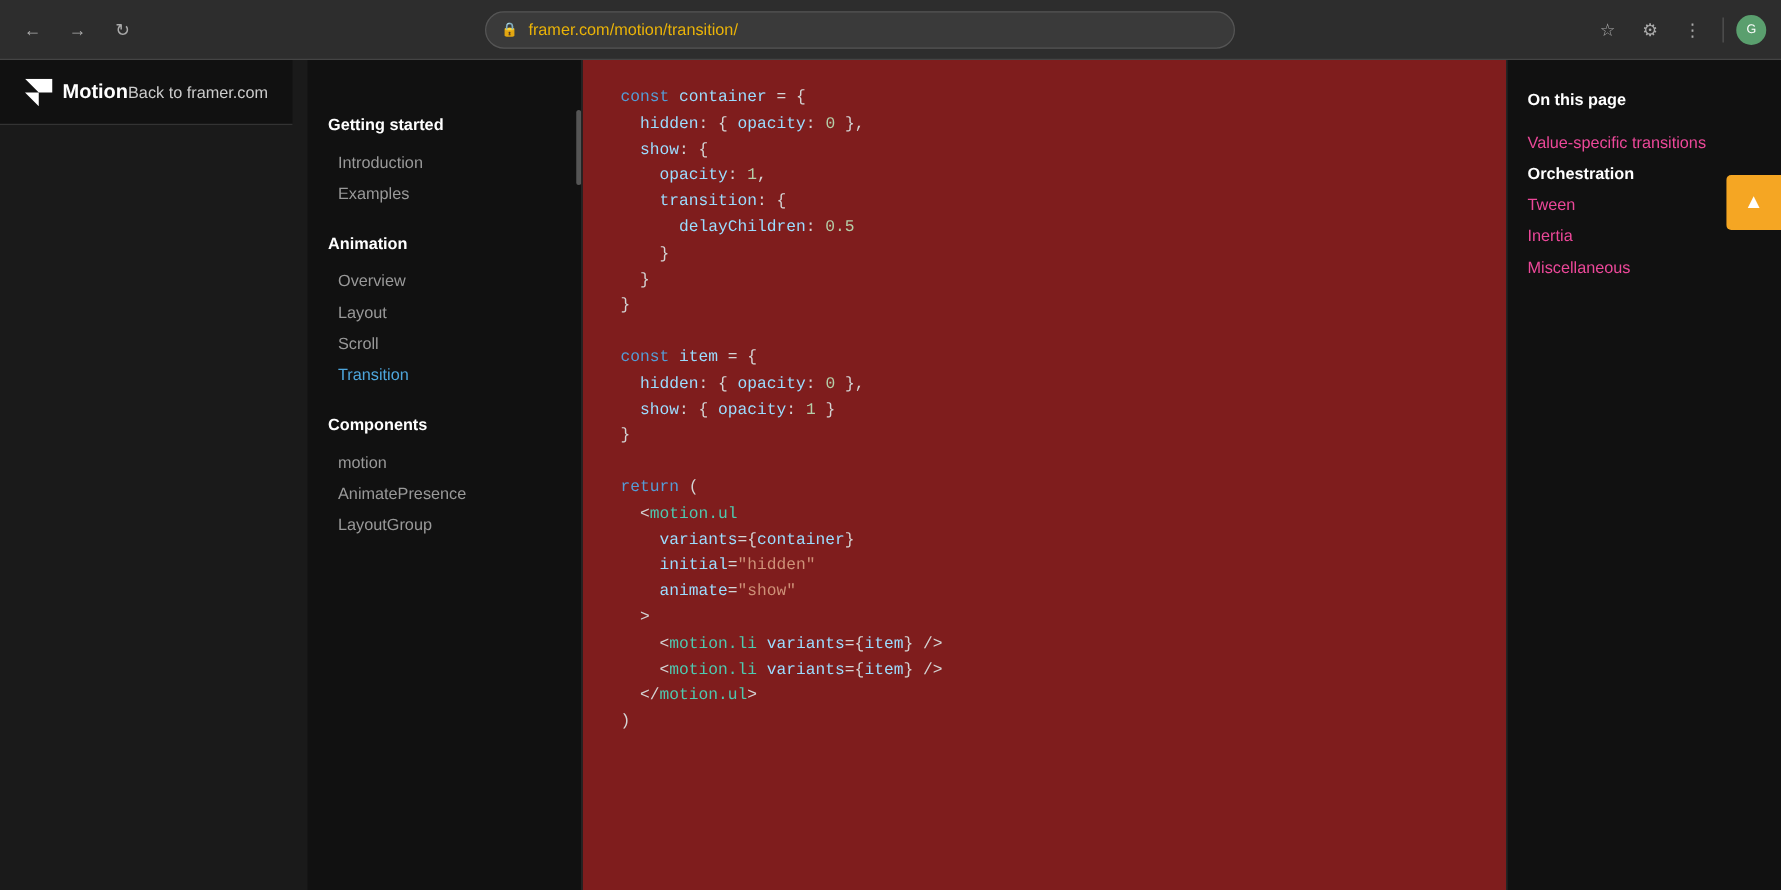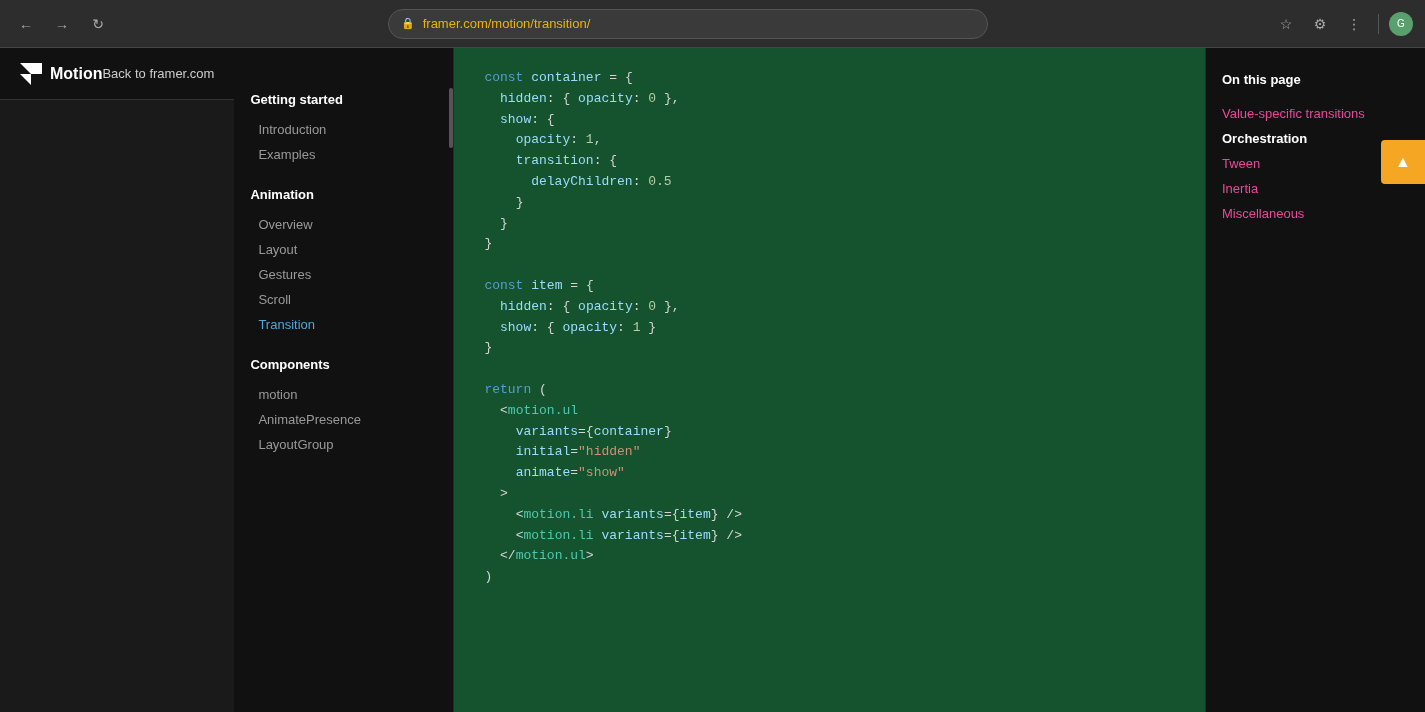--- a/index.html
+++ b/index.html
@@ -68,20 +68,21 @@
 
     
     .sidebar {
       width: 220px;
       background: #111;
       border-right: 1px solid #2a2a2a;
       padding: 24px 16px;
       overflow-y: auto;
       flex-shrink: 0;
       position: relative;
+      margin-left: 12px;
     }
     .sidebar-scrollbar {
       position: absolute;
       right: 0;
       top: 0;
       width: 4px;
       height: 100%;
     }
     .sidebar-scrollbar-thumb {
       width: 4px;
@@ -104,21 +105,21 @@
       padding: 5px 8px;
       cursor: pointer;
       border-radius: 4px;
       display: block;
     }
     .sidebar-item.active { color: #4ea6dc; }
 
     
     .code-area {
       flex: 1;
-      background: #14532d;
+      background: #7f1d1d;
       overflow-y: auto;
       padding: 20px 30px;
       font-family: 'Courier New', Courier, monospace;
       font-size: 13px;
       line-height: 1.6;
     }
     .code-line { white-space: pre; }
     .c-var { color: #9cdcfe; }
     .c-op { color: #d4d4d4; }
     .c-num { color: #b5cea8; }
@@ -214,21 +215,20 @@
         <div class="sidebar-scrollbar-thumb"></div>
       </div>
 
       <div class="sidebar-section-title">Getting started</div>
       <a class="sidebar-item">Introduction</a>
       <a class="sidebar-item">Examples</a>
 
       <div class="sidebar-section-title">Animation</div>
       <a class="sidebar-item">Overview</a>
       <a class="sidebar-item">Layout</a>
-      <a class="sidebar-item">Gestures</a>
       <a class="sidebar-item">Scroll</a>
       <a class="sidebar-item active">Transition</a>
 
       <div class="sidebar-section-title">Components</div>
       <a class="sidebar-item">motion</a>
       <a class="sidebar-item">AnimatePresence</a>
       <a class="sidebar-item">LayoutGroup</a>
     </aside>
 
     <main class="code-area">

